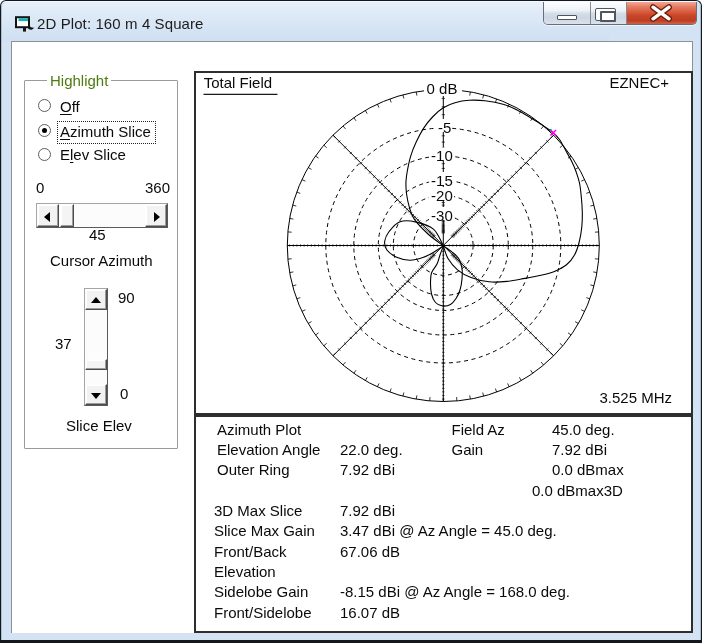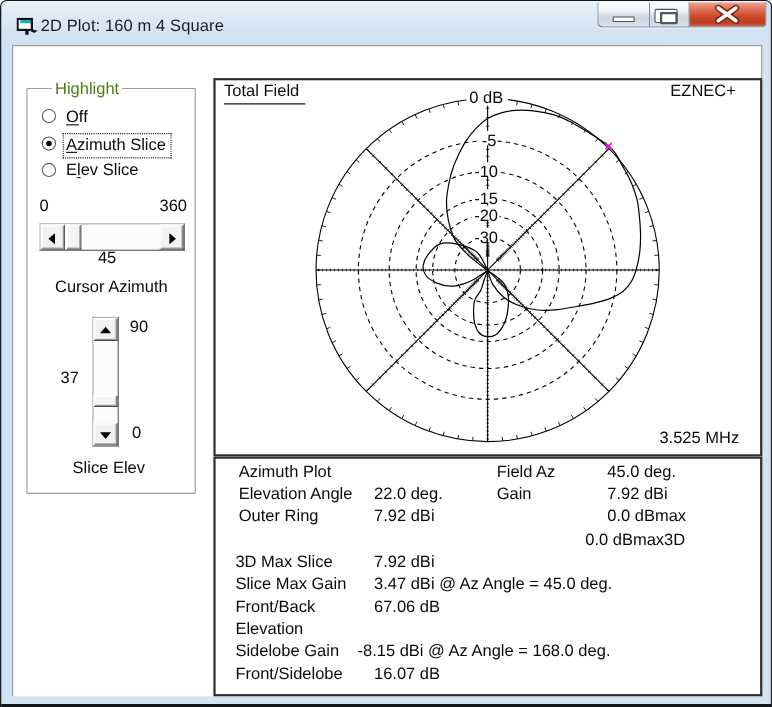--- a/index.html
+++ b/index.html
@@ -201,19 +201,19 @@
       <div class="tp" style="left:356px;top:44.2px">0.0 dBmax</div>
       <div class="tp" style="left:336px;top:64.6px">0.0 dBmax3D</div>
       <div class="tp" style="left:18px;top:85px">3D Max Slice</div>
       <div class="tp" style="left:144px;top:85px">7.92 dBi</div>
       <div class="tp" style="left:18px;top:105.3px">Slice Max Gain</div>
       <div class="tp" style="left:144px;top:105.3px">3.47 dBi @ Az Angle = 45.0 deg.</div>
       <div class="tp" style="left:18px;top:125.7px">Front/Back</div>
       <div class="tp" style="left:144px;top:125.7px">67.06 dB</div>
       <div class="tp" style="left:18px;top:146.1px">Elevation</div>
       <div class="tp" style="left:18px;top:166.4px">Sidelobe Gain</div>
-      <div class="tp" style="left:129px;top:166.4px">-8.15 dBi @ Az Angle = 168.0 deg.</div>
+      <div class="tp" style="left:144px;top:166.4px">-8.15 dBi @ Az Angle = 168.0 deg.</div>
       <div class="tp" style="left:18px;top:186.8px">Front/Sidelobe</div>
       <div class="tp" style="left:144px;top:186.8px">16.07 dB</div>
     </div>
   </div>
   <div id="bottombar"></div>
 </div>
 
 </body></html>

